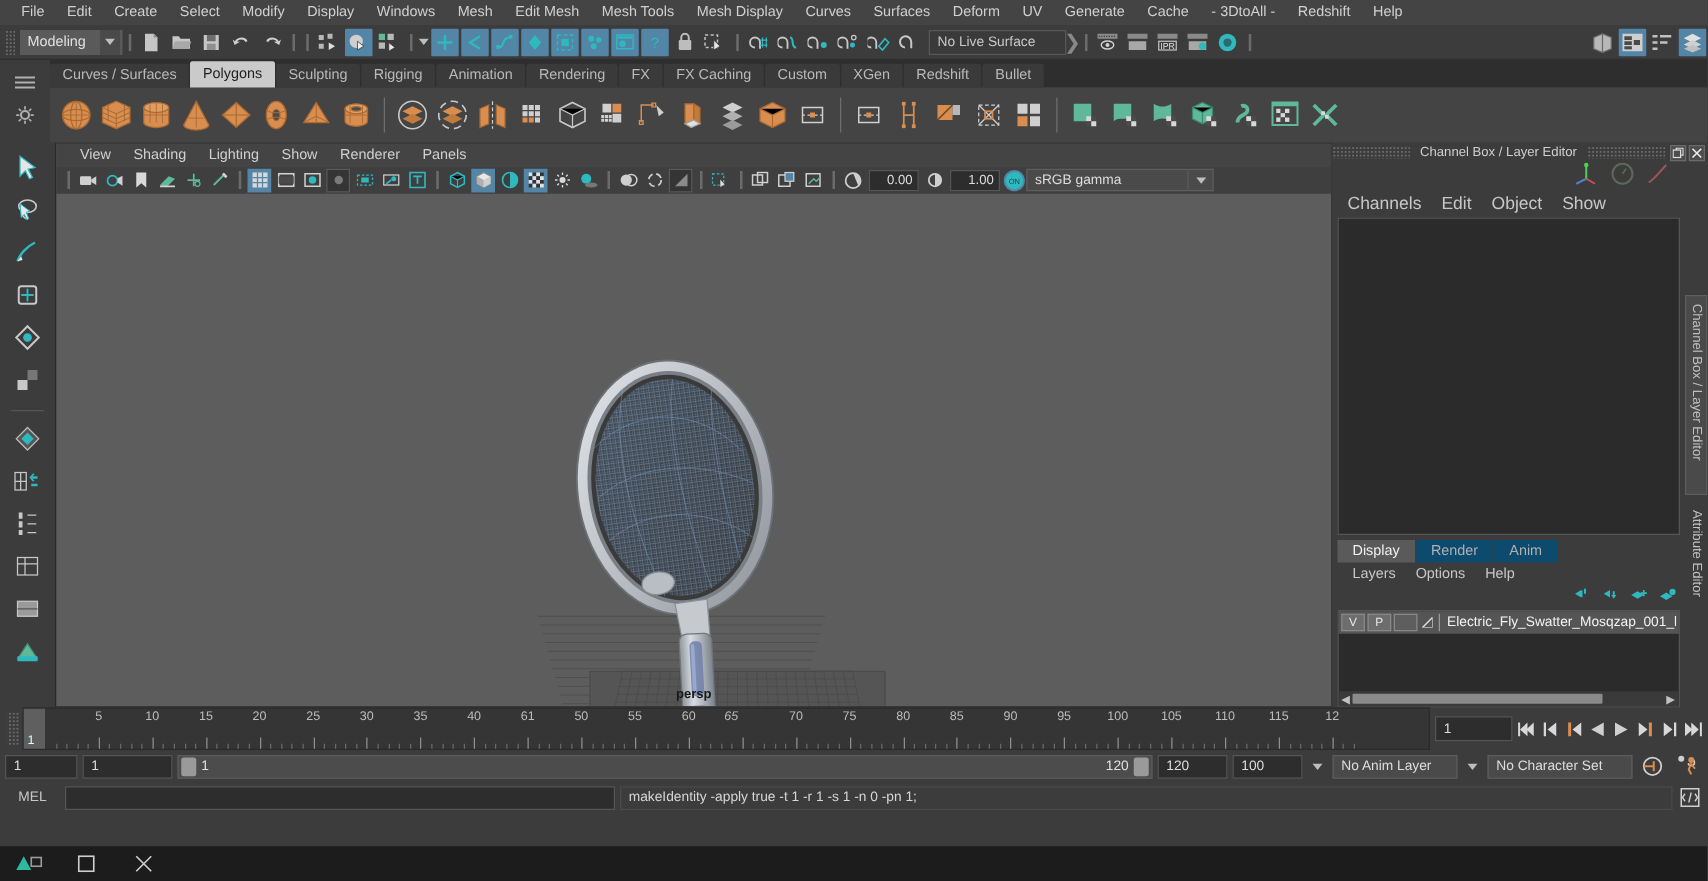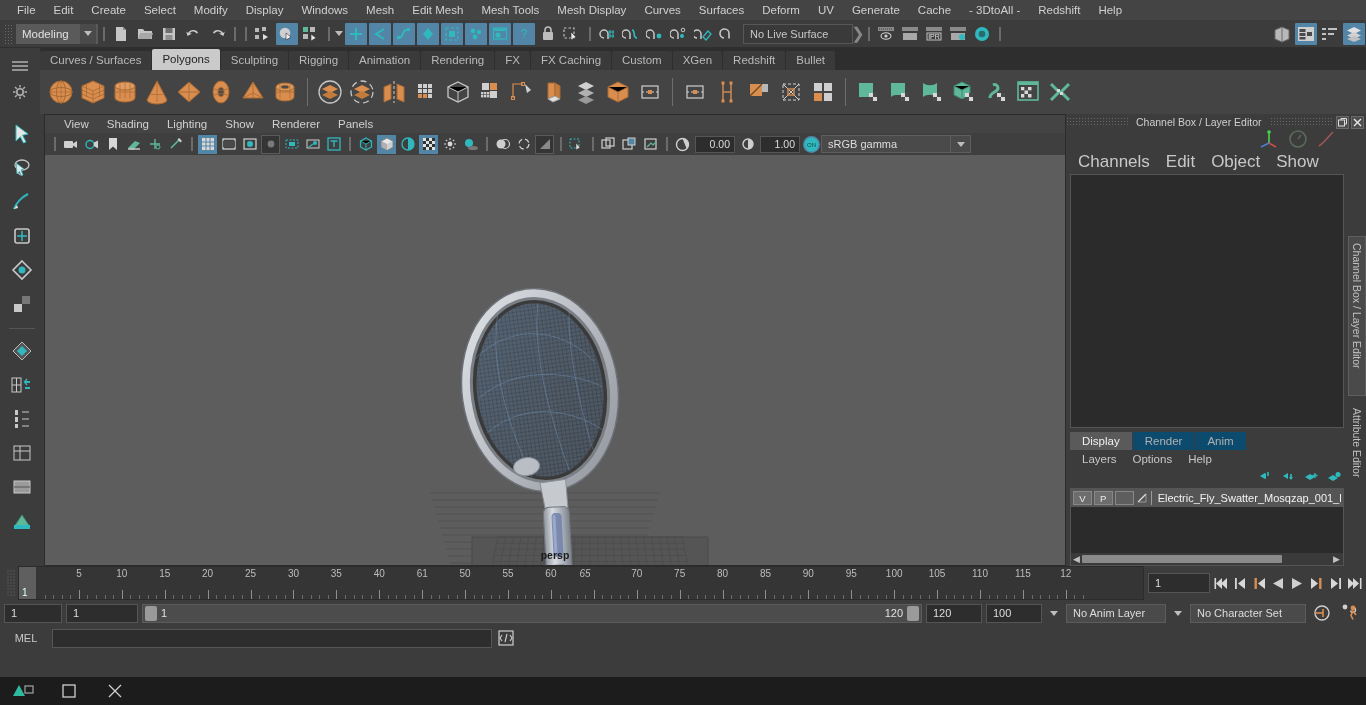--- a/index.html
+++ b/index.html
@@ -73,21 +73,21 @@
   
   .rightpanel{ width:300px; background:#3c3c3c; display:flex; flex-direction:column;}
   .rp-title{ height:16px; display:flex;align-items:center; font-size:10.5px; color:#cfcfcf; }
   .rp-dots{ flex:0 0 62px; height:10px;
     background-image:radial-gradient(#6a6a6a 1px, transparent 1px); background-size:3px 3px;}
   .rp-ttl{ padding:0 8px; white-space:nowrap;}
   .rp-btns{ display:flex; gap:2px; margin-left:auto; padding-right:2px;}
   .rp-sq{ width:13px;height:13px;background:#4d4d4d;border:1px solid #6a6a6a;
     display:flex;align-items:center;justify-content:center;font-size:9px;color:#ddd;}
   .rp-axis{ height:22px; display:flex; align-items:center; justify-content:flex-end; gap:8px; padding-right:30px;}
-  .cbmenu{ height:20px; display:flex;align-items:center; font-size:17px; padding-left:4px;}
+  .cbmenu{ height:20px; display:flex;align-items:center; font-size:14px; padding-left:4px;}
   .cbmenu span{ padding:0 8px;}
   .cbbody{ flex:1; background:#2b2b2b; border:1px solid #555; margin:2px 22px 2px 4px;}
   .lyr-tabs{ height:20px; display:flex; align-items:flex-end; font-size:11.5px; padding-left:4px;}
   .ltab{ height:18px;line-height:18px;padding:0 12px;background:#0c4a6e;color:#b0b0b0;margin-right:1px;}
   .ltab.act{ background:#5a5a5a; color:#f0f0f0;}
   .lyr-menu{ height:18px; display:flex; align-items:center; font-size:11.5px; padding-left:8px;}
   .lyr-menu span{ padding:0 8px;}
   .lyr-icons{ height:20px;display:flex;align-items:center;justify-content:flex-end;gap:7px;padding-right:24px;}
   .lyr-list{ background:#2b2b2b; border:1px solid #555; margin:0 22px 0 4px; height:78px; position:relative;}
   .lyr-row{ height:18px; background:#555555; display:flex; align-items:center; padding:0 2px; gap:2px;}
@@ -1546,20 +1546,21 @@
             <path d="M13 4.5a2.5 2.5 0 11-2.4 3" fill="none" stroke="#cfcfcf" stroke-width="1.3"></path>
             <circle cx="13" cy="5" r="2.4" fill="#d98d4f"></circle>
             <path d="M13 7.5l-2 5 2 4M13 8l3 4" stroke="#d98d4f" stroke-width="1.6" fill="none"></path>
           </svg>
         </div>
     </div>
 
     <div class="melrow">
       <div class="mellabel">MEL</div>
       <div class="melinput"></div>
+      <div class="melout">makeIdentity -apply true -t 1 -r 1 -s 1 -n 0 -pn 1;</div>
       <div class="melbtn">
         <svg width="16" height="16" viewBox="0 0 16 16">
             <rect x="1" y="1" width="14" height="14" fill="none" stroke="#cfcfcf" stroke-width="1.2"></rect>
             <path d="M4 5l-2 3 2 3M12 5l2 3-2 3M9 4l-2 8" stroke="#cfcfcf" stroke-width="1.1" fill="none"></path>
           </svg>
         </div>
     </div>
   </div>
 
   <div class="taskbar">

